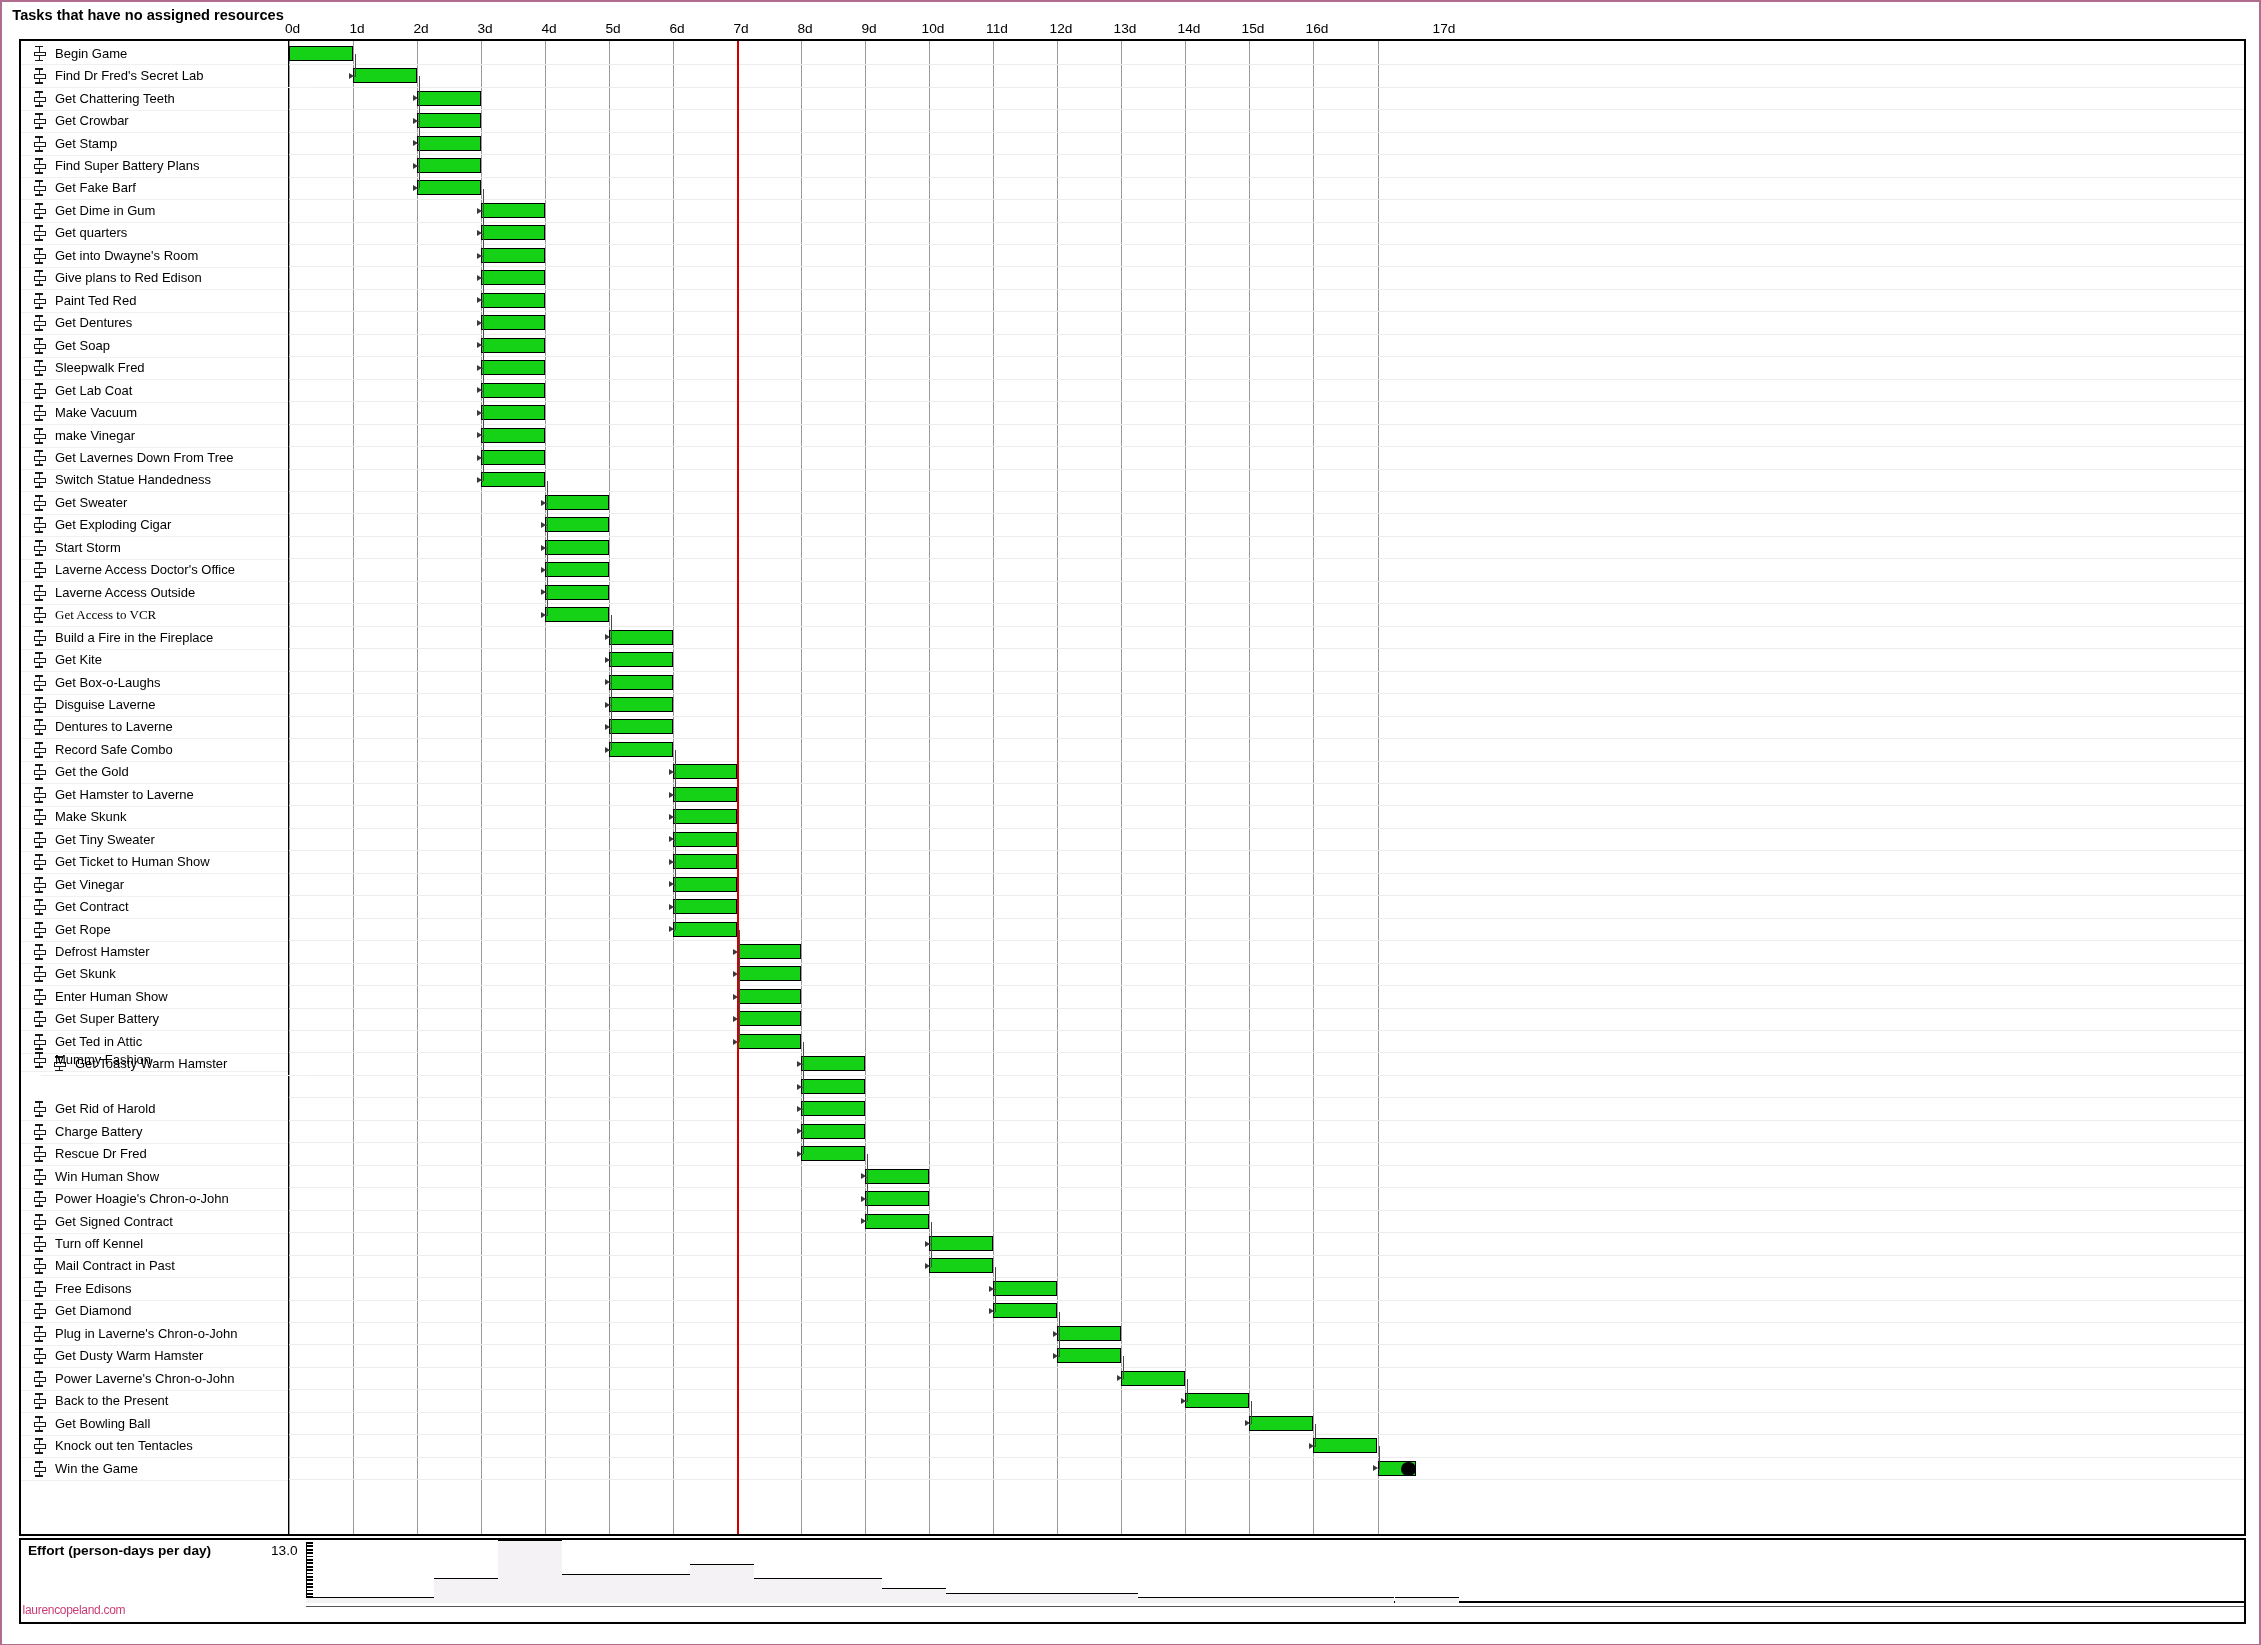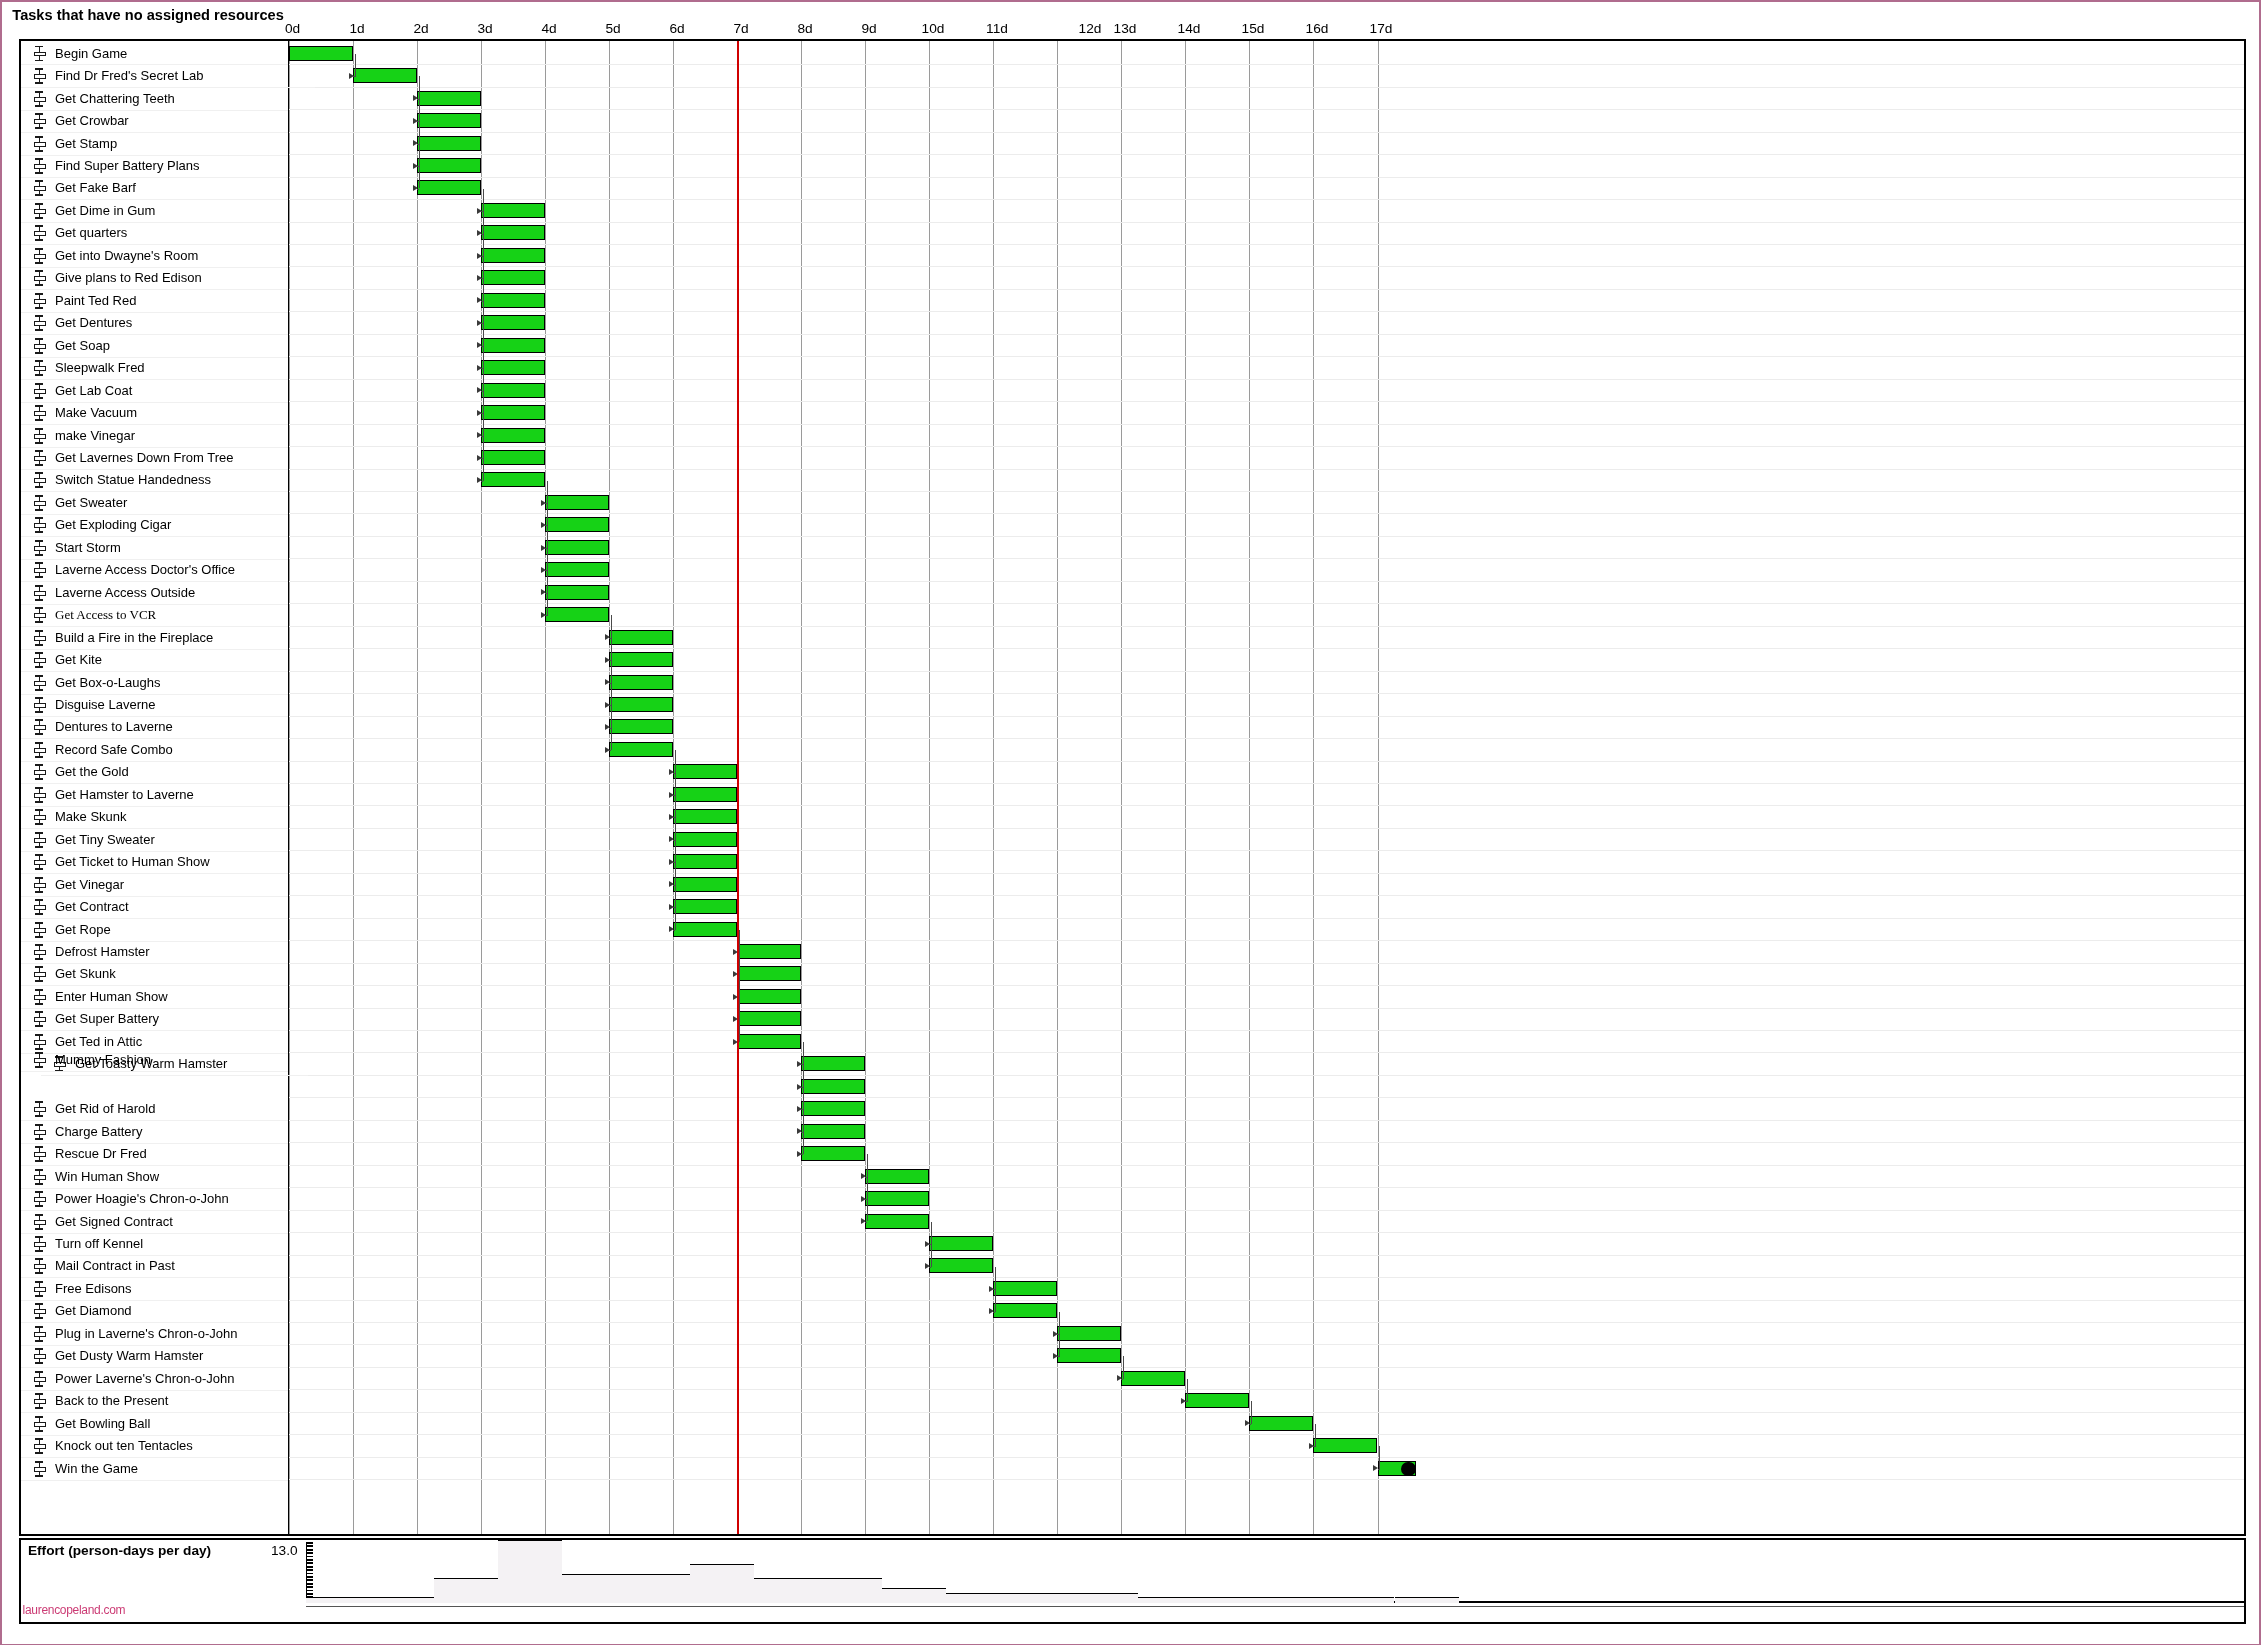--- a/index.html
+++ b/index.html
@@ -126,26 +126,26 @@
       <div class="tick-label" style="left: 131px;">2d</div>
       <div class="tick-label" style="left: 195px;">3d</div>
       <div class="tick-label" style="left: 259px;">4d</div>
       <div class="tick-label" style="left: 323px;">5d</div>
       <div class="tick-label" style="left: 387px;">6d</div>
       <div class="tick-label" style="left: 451px;">7d</div>
       <div class="tick-label" style="left: 515px;">8d</div>
       <div class="tick-label" style="left: 579px;">9d</div>
       <div class="tick-label" style="left: 643px;">10d</div>
       <div class="tick-label" style="left: 707px;">11d</div>
-      <div class="tick-label" style="left: 800px;">12d</div>
+      <div class="tick-label" style="left: 771px;">12d</div>
       <div class="tick-label" style="left: 835px;">13d</div>
       <div class="tick-label" style="left: 899px;">14d</div>
       <div class="tick-label" style="left: 963px;">15d</div>
       <div class="tick-label" style="left: 1027px;">16d</div>
-      <div class="tick-label" style="left: 1091px;">17d</div>
+      <div class="tick-label" style="left: 1154px;">17d</div>
     </div>
 
   <div id="chartbox">
     <div id="gridarea">
         <div class="vgrid" style="left: 0px;"></div>
         <div class="vgrid" style="left: 64px;"></div>
         <div class="vgrid" style="left: 128px;"></div>
         <div class="vgrid" style="left: 192px;"></div>
         <div class="vgrid" style="left: 256px;"></div>
         <div class="vgrid" style="left: 320px;"></div>

